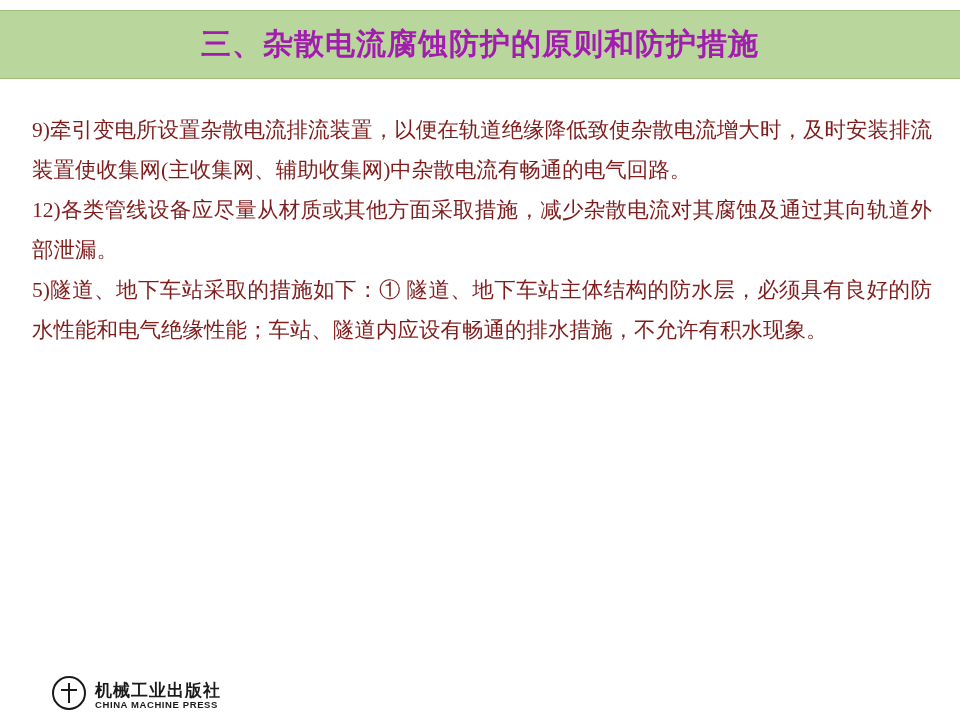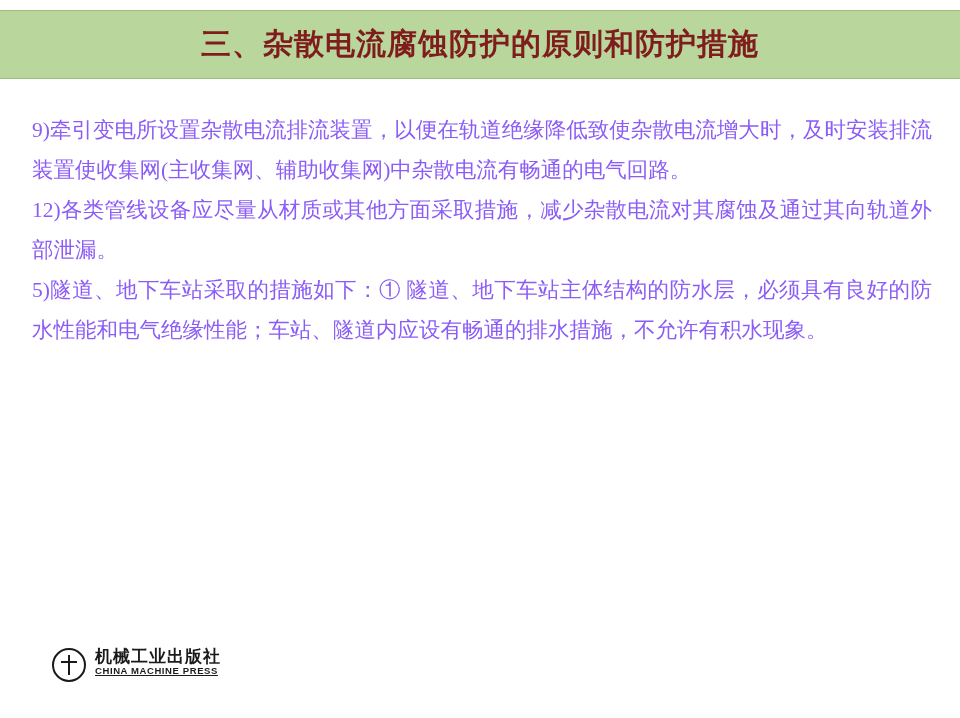--- a/index.html
+++ b/index.html
@@ -30,52 +30,52 @@
     border-top: 1px solid #9cc07c;
     border-bottom: 1px solid #9cc07c;
     display: flex;
     align-items: center;
     justify-content: center;
   }
   .title-text {
     font-family: "Liberation Serif", serif;
     font-size: 30px;
     font-weight: bold;
-    color: #7f1d1d;
+    color: #a21caf;
     letter-spacing: 1px;
     white-space: nowrap;
   }
   .body-area {
     position: absolute;
     left: 32px;
     top: 110px;
     width: 900px;
     height: 500px;
   }
   .para {
     font-size: 21.5px;
     line-height: 40px;
-    color: #8b5cf6;
+    color: #7f1d1d;
     text-align: justify;
     margin: 0;
     padding: 0;
   }
   .footer {
     position: absolute;
     left: 0;
     bottom: 0;
     width: 960px;
     height: 86px;
   }
   .logo {
     position: absolute;
     left: 52px;
-    bottom: 36px;
+    bottom: 8px;
     display: flex;
-    align-items: flex-start;
+    align-items: flex-end;
     gap: 9px;
   }
   .logo-mark {
     width: 34px;
     height: 34px;
     border: 2px solid #1a1a1a;
     border-radius: 50%;
     position: relative;
     box-sizing: border-box;
   }
@@ -109,21 +109,20 @@
     font-weight: bold;
     color: #1a1a1a;
     letter-spacing: 1px;
   }
   .logo-en {
     font-size: 9.5px;
     font-weight: bold;
     color: #1a1a1a;
     letter-spacing: 0.6px;
     font-family: "Liberation Sans", sans-serif;
-    text-decoration: underline;
   }
   .site-url {
     position: absolute;
     right: 48px;
     bottom: 18px;
     font-family: "Liberation Serif", serif;
     font-size: 23px;
     color: #58595b;
     letter-spacing: 0.5px;
   }

